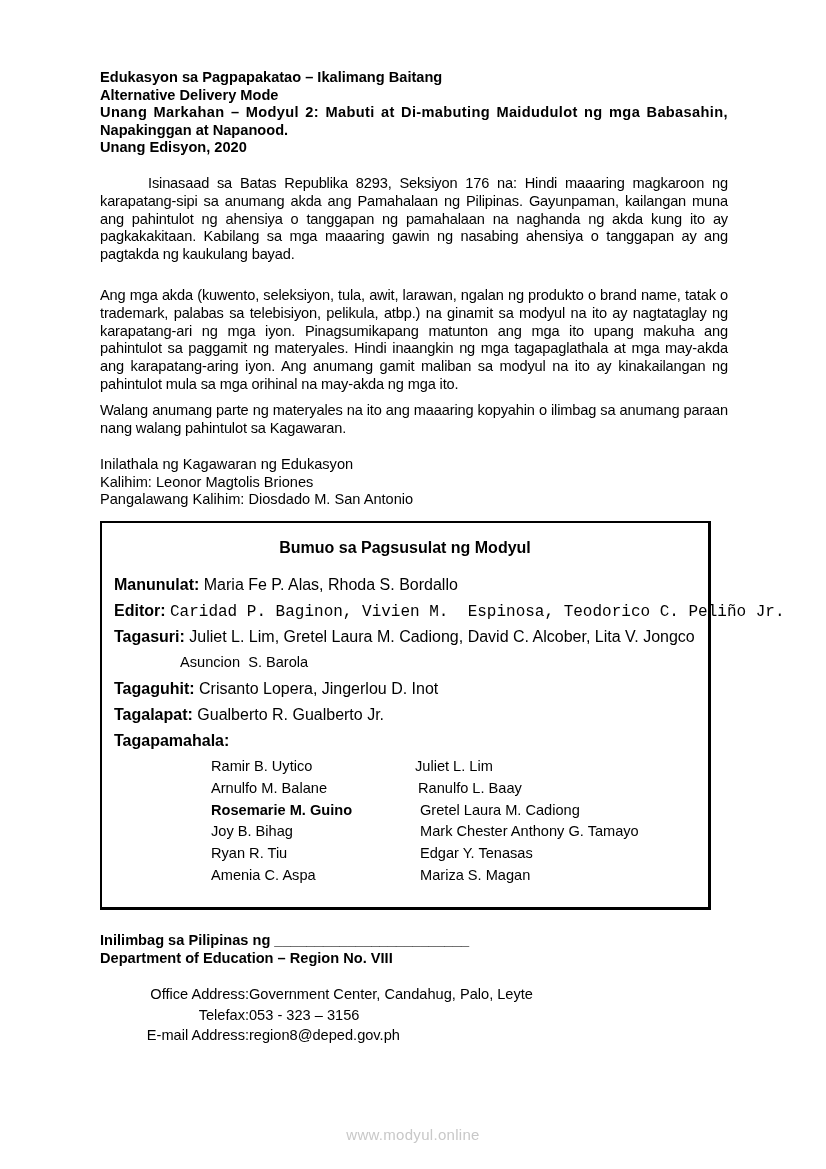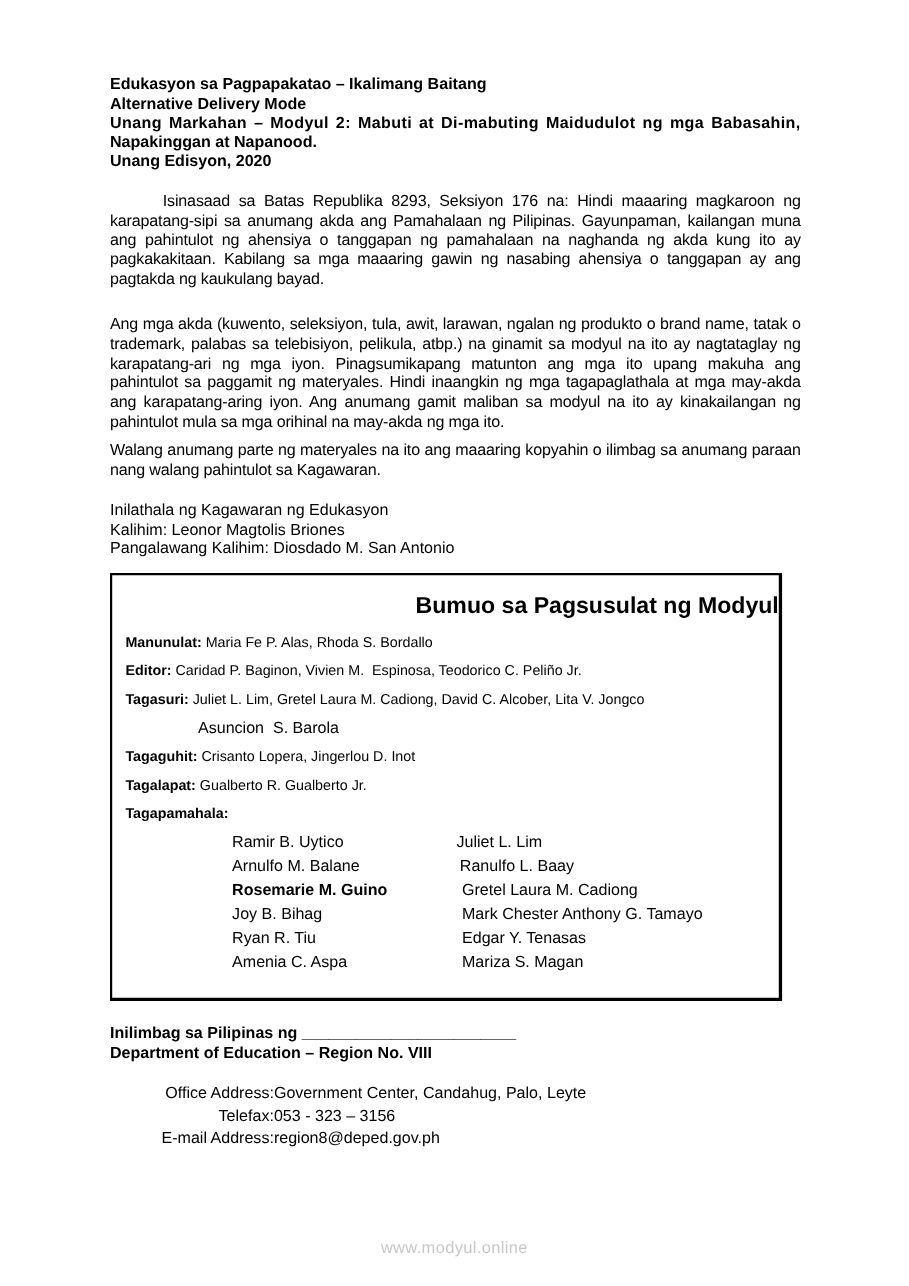--- a/index.html
+++ b/index.html
@@ -7,22 +7,22 @@
          font-family:"Liberation Sans", sans-serif; color:#000; }
   .page { position:absolute; left:0; top:0; width:826px; height:1169px; }
   .hdr { position:absolute; left:100px; top:69px; width:628px; font-weight:bold; font-size:14.6px; line-height:17.5px; }
   .hdr div { white-space:nowrap; }
   .para { position:absolute; left:100px; width:628px; font-size:14.6px; line-height:17.8px; text-align:justify; letter-spacing:-0.15px; }
   .p1 { top:175px; text-indent:48px; }
   .p2 { top:287px; }
   .p3 { top:402px; }
   .pub { position:absolute; left:100px; top:456px; font-size:14.6px; line-height:17.6px; }
   .box { position:absolute; left:100px; top:521px; width:611px; height:389px; border:2px solid #000; box-sizing:border-box; border-right-width:3px; border-bottom-width:3px; }
-  .box-title { position:absolute; left:0; right:0; top:16px; text-align:right; font-weight:bold; font-size:21px; }
-  .credit { position:absolute; left:12px; font-size:13px; white-space:nowrap; }
+  .box-title { position:absolute; left:0; right:0; top:16px; text-align:center; font-weight:bold; font-size:16px; }
+  .credit { position:absolute; left:12px; font-size:16px; white-space:nowrap; }
   .credit b { font-weight:bold; }
   .cont { position:absolute; left:78px; font-size:14.6px; white-space:nowrap; }
   .mgr { position:absolute; font-size:14.6px; white-space:nowrap; }
   .printed { position:absolute; left:100px; top:931px; font-size:14.6px; line-height:18px; font-weight:bold; }
   .contact { position:absolute; left:100px; top:984px; font-size:14.6px; line-height:20.5px; }
   .contact .row { display:flex; }
   .contact .lbl { width:149px;text-align:right; }
   .footer { position:absolute; left:0; right:0; top:1126px; text-align:center; font-size:15px; color:#c8c8c8; letter-spacing:0.3px; }
 </style>
 </head>
@@ -50,21 +50,21 @@
 
   <div class="box">
     <div class="box-title">Bumuo sa Pagsusulat ng Modyul</div>
 
     <div class="credit" style="top:53px;">
       <b>Manunulat:</b>
       <span>Maria Fe P. Alas, Rhoda S. Bordallo</span>
     </div>
     <div class="credit" style="top:79px;">
       <b>Editor:</b>
-      <span style="white-space:pre;">Caridad P. Baginon, Vivien M.  Espinosa, Teodorico C. Peliño Jr.</span>
+      <span style="white-space:pre;font-family:Liberation Mono, monospace;">Caridad P. Baginon, Vivien M.  Espinosa, Teodorico C. Peliño Jr.</span>
     </div>
     <div class="credit" style="top:105px;">
       <b>Tagasuri:</b>
       <span>Juliet L. Lim, Gretel Laura M. Cadiong, David C. Alcober, Lita V. Jongco</span>
     </div>
     <div class="cont" style="top:131px; white-space:pre;">Asuncion  S. Barola</div>
     <div class="credit" style="top:157px;">
       <b>Tagaguhit:</b>
       <span>Crisanto Lopera, Jingerlou D. Inot</span>
     </div>

